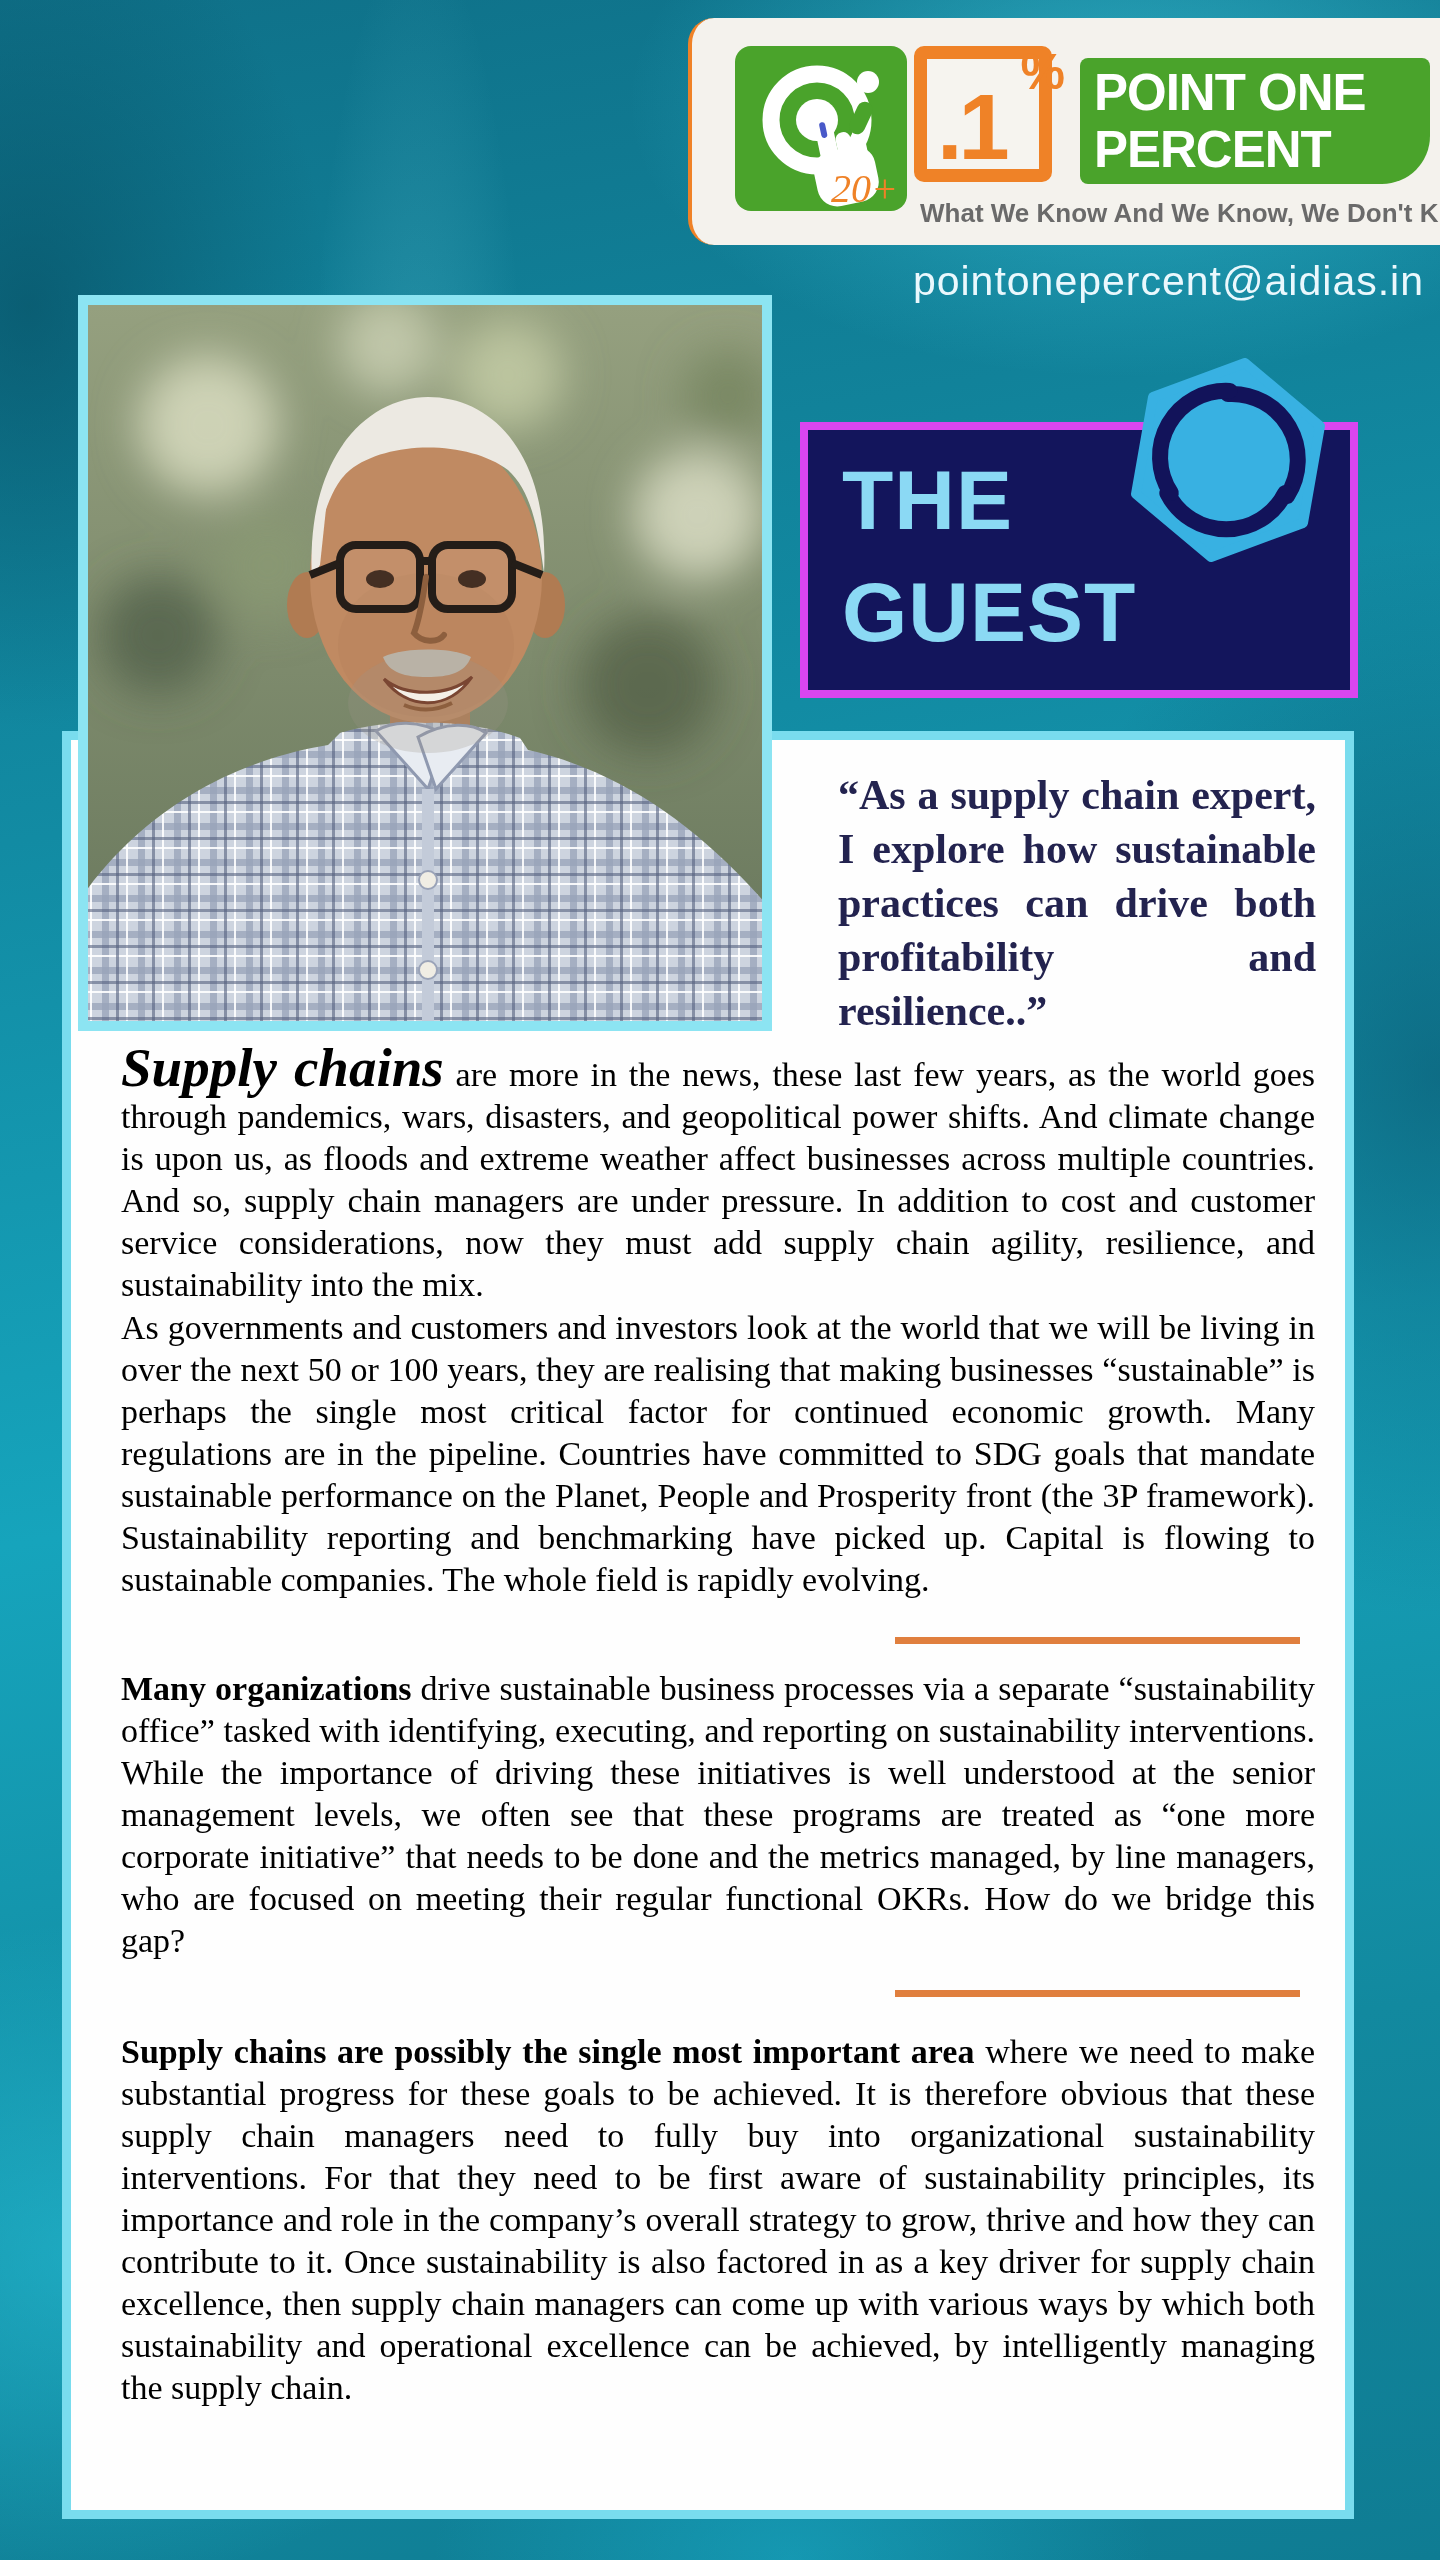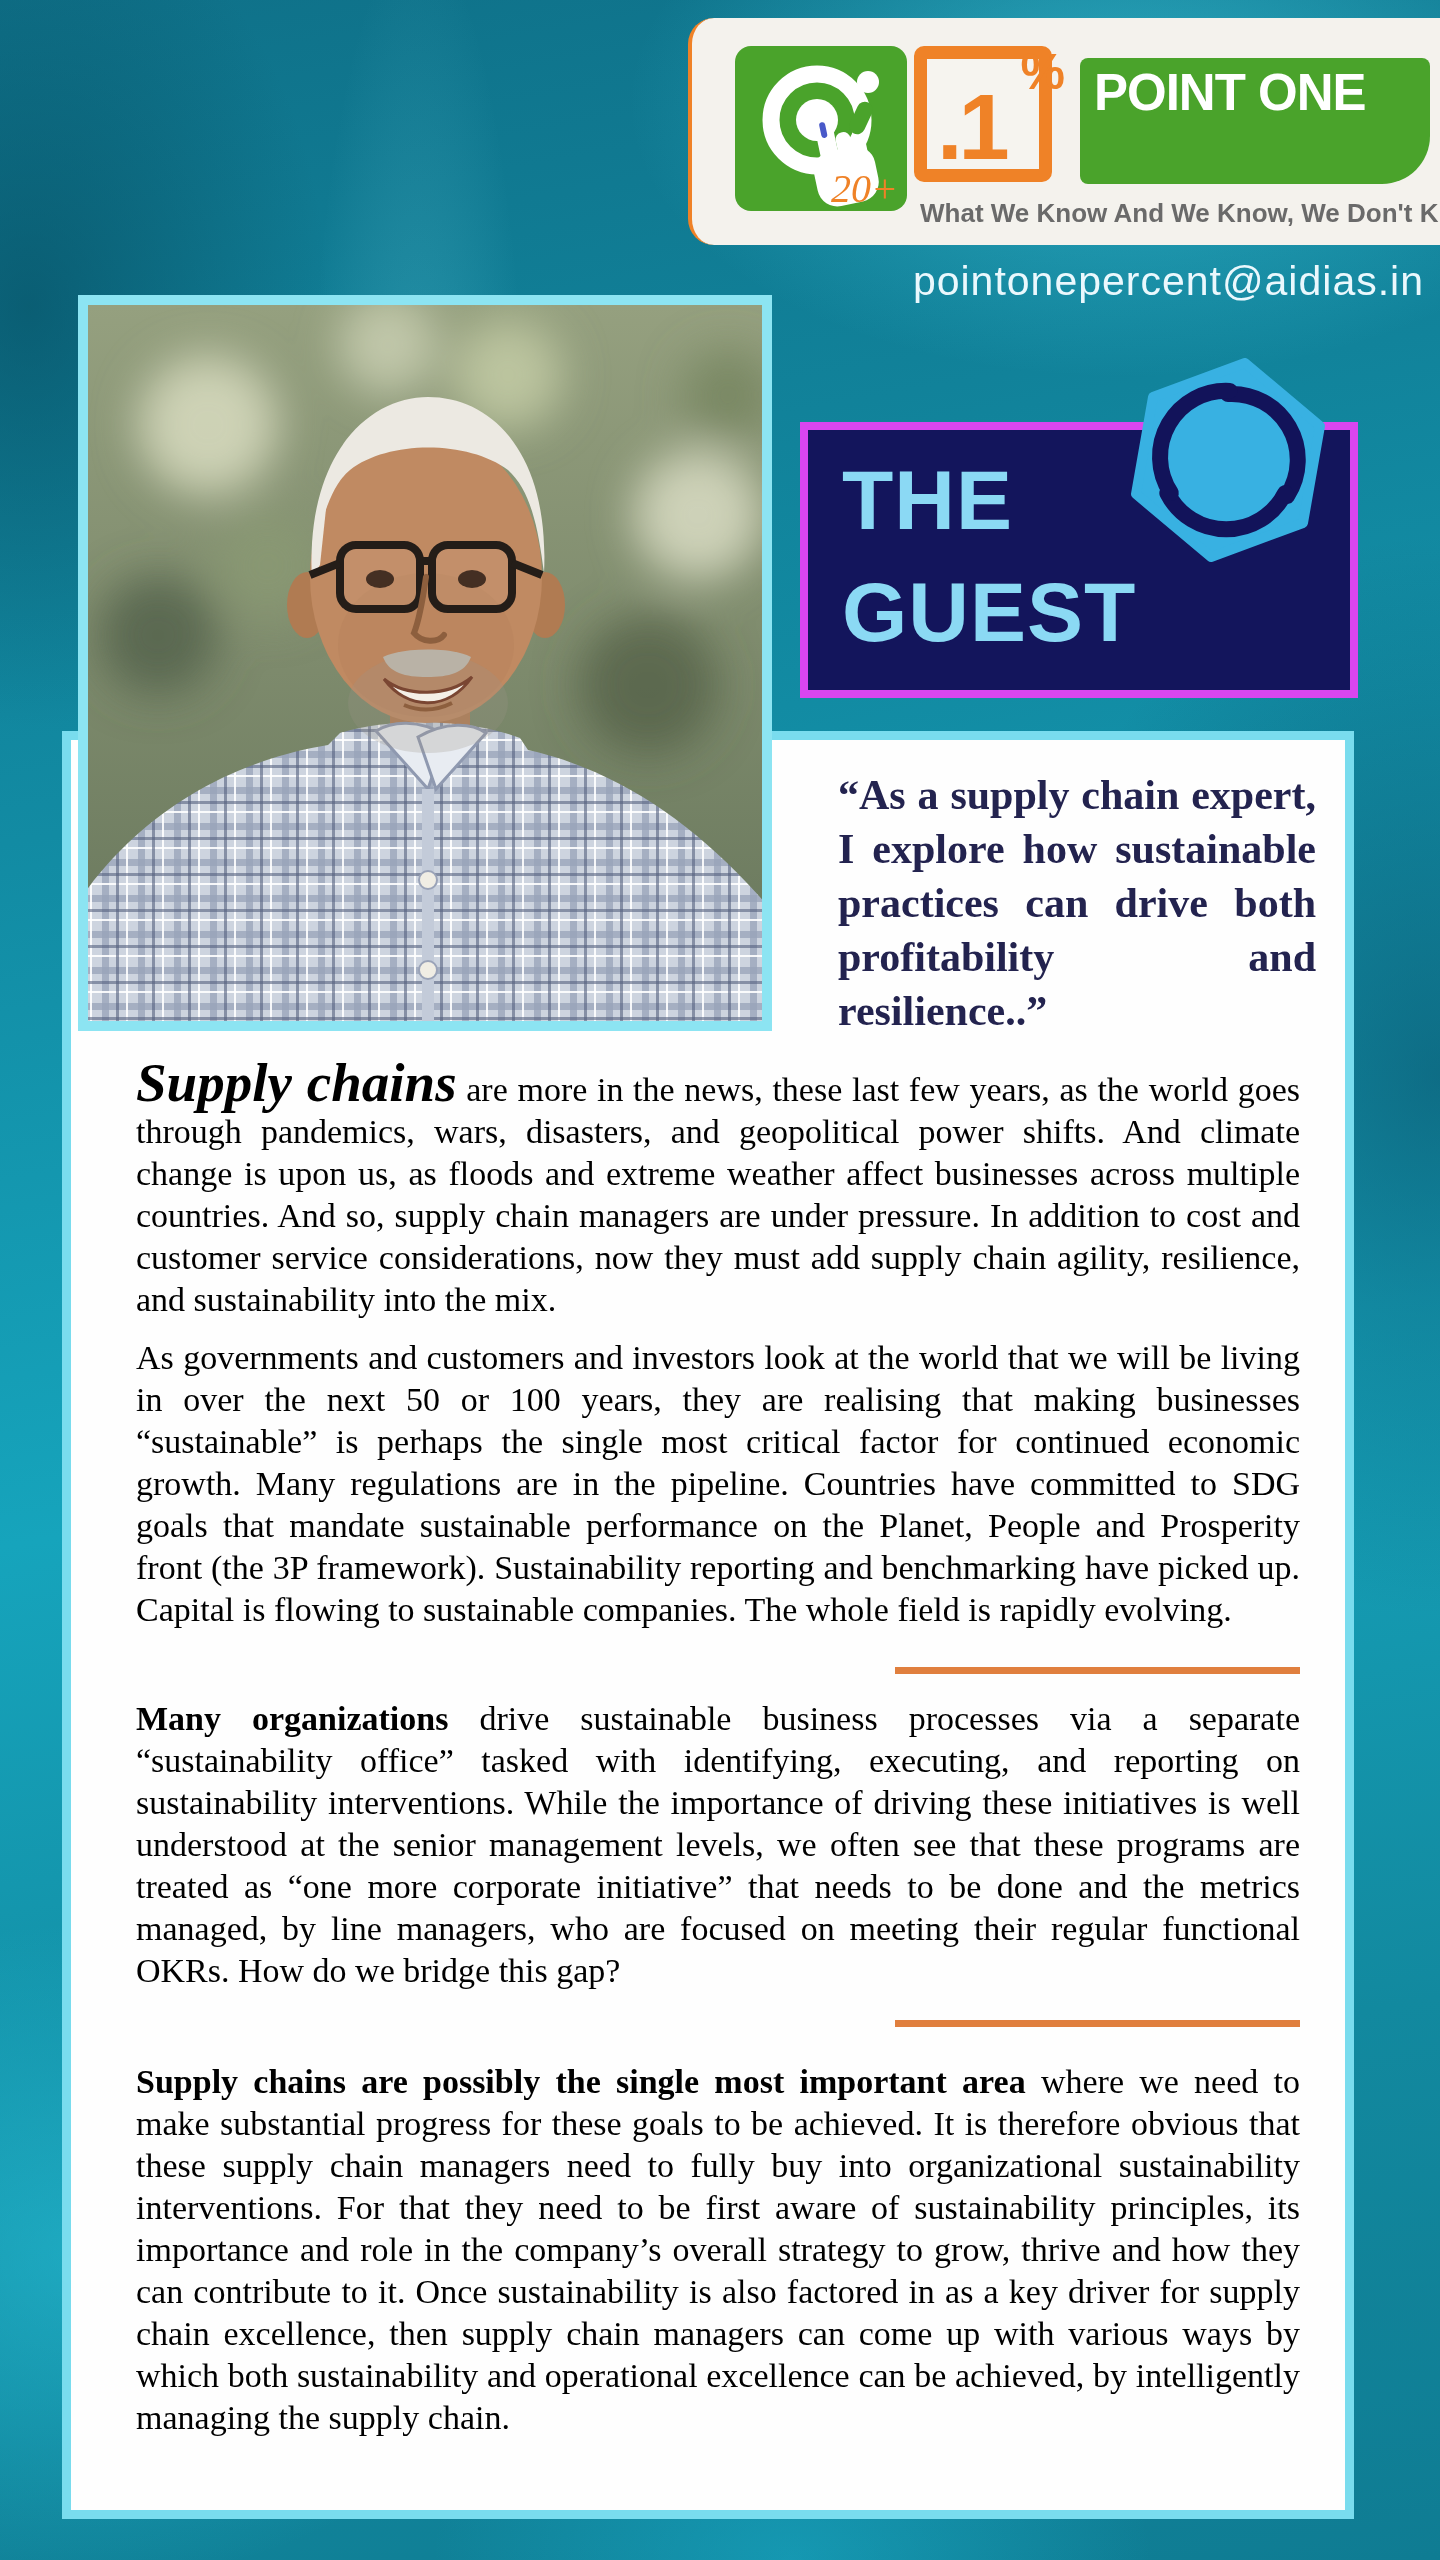--- a/index.html
+++ b/index.html
@@ -55,21 +55,21 @@
   .hexagon{left:1128px;top:358px;width:200px;height:205px;z-index:3;}
 
   
   .quote{left:838px;top:768px;width:478px;z-index:2;
     font-family:"Liberation Serif",serif;font-weight:bold;
     font-size:42px;line-height:54px;color:#23234f;text-align:justify;}
 
   
   .article{left:120px;top:1046px;width:1196px;z-index:2;
     font-size:34px;line-height:42px;color:#000;text-align:justify;}
-  .article p{margin:16px;}
+  .article p{margin:1px;}
   .p1{margin-bottom:44px;}
   .lead-big{font-weight:bold;font-style:italic;font-size:55px;line-height:42px;}
   .lead{font-weight:bold;}
   .divider{height:7px;width:405px;background:#e07f3e;margin-left:auto;margin-right:16px;}
   .d1{margin-top:36px;margin-bottom:24px;}
   .d2{margin-top:28px;margin-bottom:34px;}
 </style>
 </head>
 <body>
 
@@ -90,20 +90,21 @@
       </g>
       <text x="96" y="156" font-family="Liberation Serif, serif" font-style="italic" font-size="40" fill="#ef8227">20+</text>
     </svg>
   </div>
   <div class="dot1-box">
     <span class="dot1-val">.1</span>
     <span class="pct">%</span>
   </div>
   <div class="brand">
     <div>POINT ONE</div>
+    <div>PERCENT</div>
   </div>
   <div class="tagline">What We Know And We Know, We Don't Know</div>
 </div>
 
 <div class="abs email">pointonepercent@aidias.in</div>
 
 <div class="abs panel"></div>
 
 <div class="abs photo">
   <svg viewBox="0 0 674 716" preserveAspectRatio="none">

